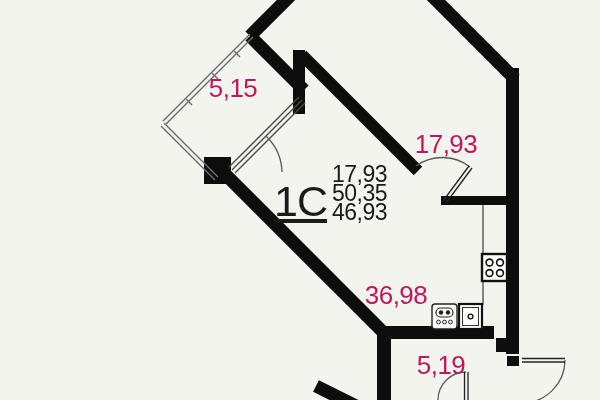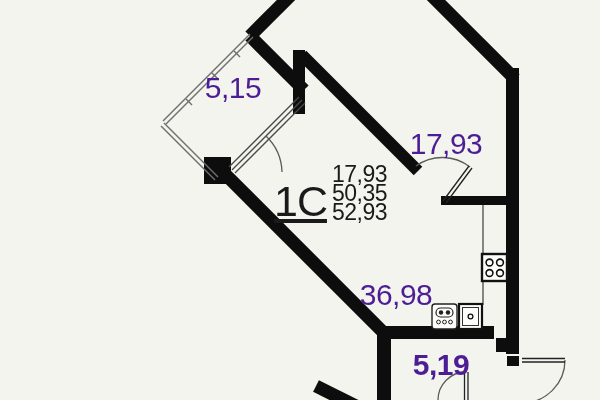--- a/index.html
+++ b/index.html
@@ -5,23 +5,23 @@
   html,body{margin:0;padding:0;background:#ffffff;}
   .stage{
     position:relative;width:600px;height:400px;overflow:hidden;
     background:#f4f4ef;
     font-family:"Liberation Sans", sans-serif;
     color:#1a1a1a;
   }
   .stage svg{position:absolute;left:0;top:0;}
   .lbl{
     position:absolute;
-    font-size:30px;
+    font-size:26px;
     letter-spacing:-0.5px;
-    color:#4c1d95;
+    color:#be185d;
     white-space:nowrap;
     transform:translate(-50%,-50%);
   }
   .lbl-unit{
     position:absolute;
     font-size:43px;
     letter-spacing:-1px;
     white-space:nowrap;
     text-decoration:underline;
   }
@@ -133,23 +133,23 @@
     <g>
       <rect x="459" y="304" width="23" height="25" fill="#fdfdfb" stroke="#111" stroke-width="2.2"></rect>
       <rect x="462.5" y="307.5" width="16" height="18" fill="none" stroke="#333" stroke-width="1"></rect>
       <circle cx="470.5" cy="316.5" r="2.4" fill="none" stroke="#111" stroke-width="1.3"></circle>
     </g>
   </svg>
 
   <div class="lbl" style="left:233px;top:88px;">5,15</div>
   <div class="lbl" style="left:446px;top:144px;">17,93</div>
   <div class="lbl" style="left:396px;top:295px;">36,98</div>
-  <div class="lbl" style="left:441px;top:365px;font-weight:bold;">5,19</div>
+  <div class="lbl" style="left:441px;top:365px;">5,19</div>
 
   <div class="lbl-unit" style="left:274px;top:177px;">1C</div>
 
   <div class="lbl-stack" style="left:332px;top:165px;">
     <span>17,93</span>
     <span>50,35</span>
-    <span>52,93</span>
+    <span>46,93</span>
   </div>
 
 </div>
 
 </body></html>

